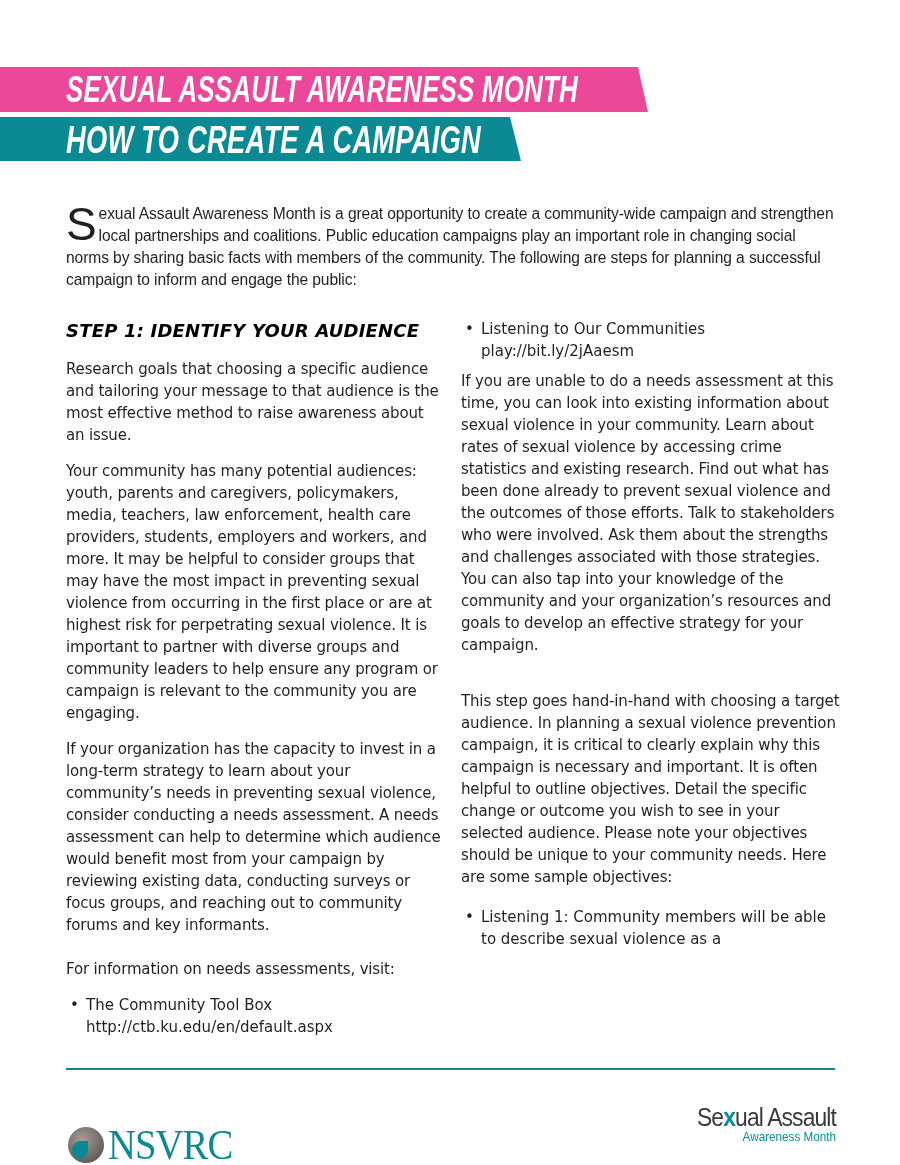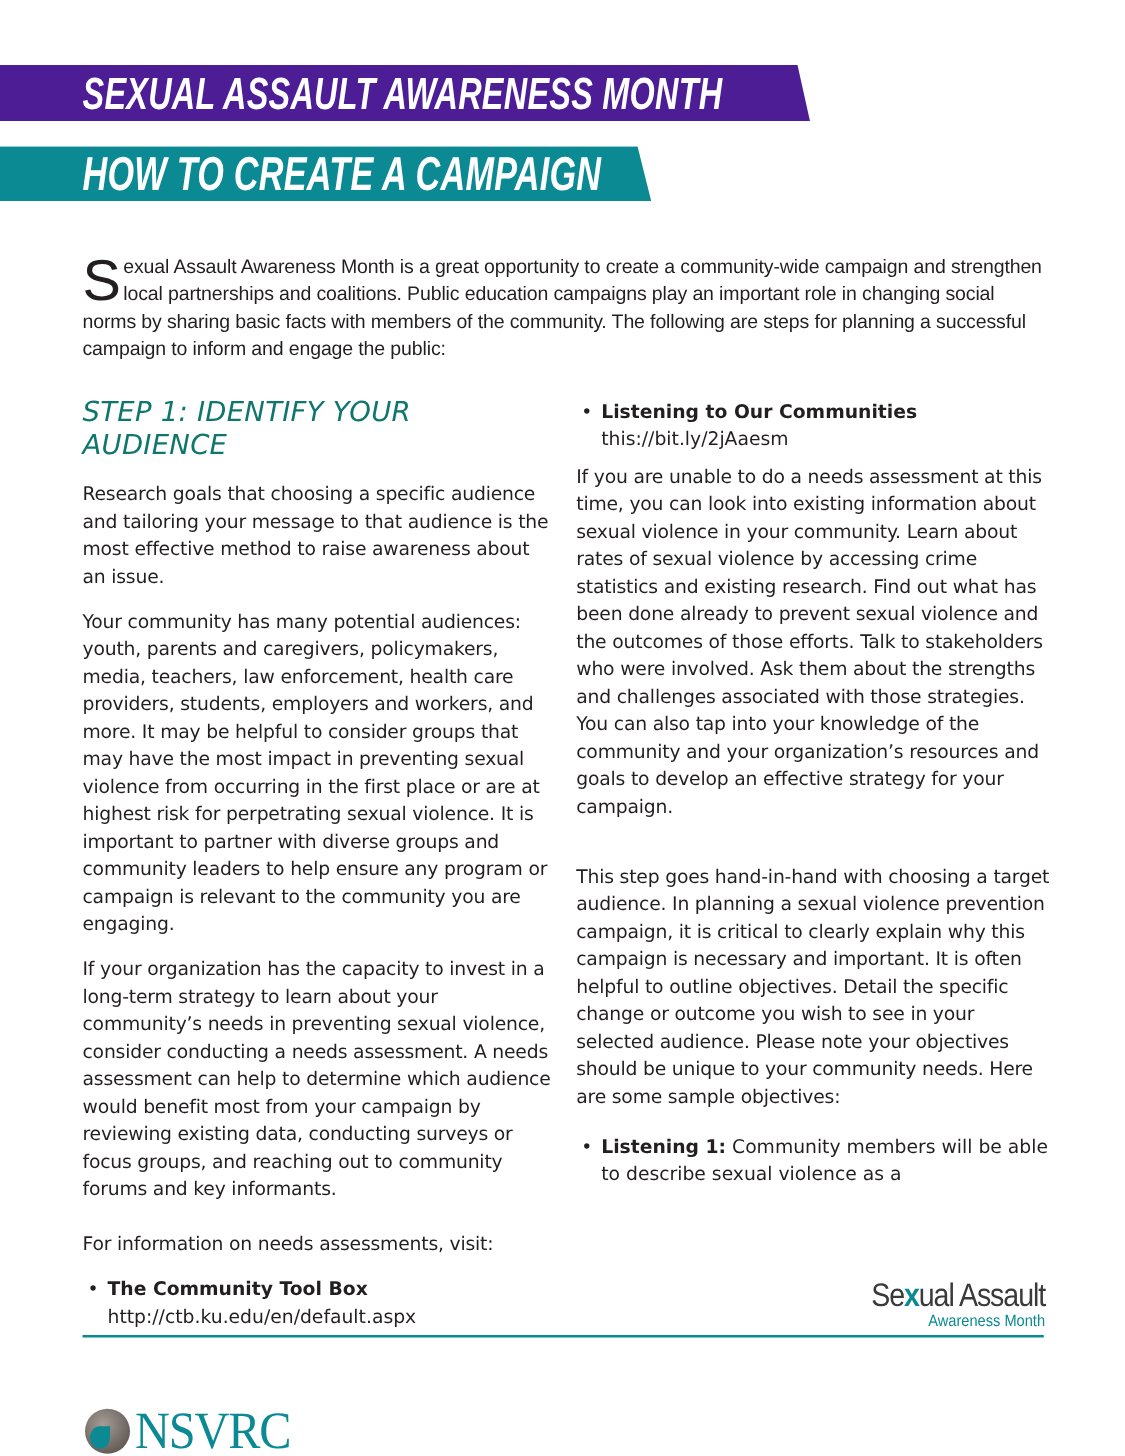--- a/index.html
+++ b/index.html
@@ -1,53 +1,53 @@
 <!DOCTYPE html>
 <html><head>
 <meta charset="utf-8">
 <style>
   * { margin: 0; padding: 0; box-sizing: border-box; }
   html, body { width: 900px; height: 1165px; background: #ffffff; overflow: hidden; }
   body { position: relative; font-family: "DejaVu Sans", sans-serif; color: #231f20; }
 
   .banner { position: absolute; left: 0; color: #fff; font-family: "Liberation Sans", sans-serif;
             font-weight: bold; font-style: italic; text-transform: uppercase; white-space: nowrap; }
-  .banner-purple { top: 52px; height: 45px; width: 648px; background: #4c1d95;
+  .banner-purple { top: 67px; height: 45px; width: 648px; background: #ec4899;
                    clip-path: polygon(0 0, 638px 0, 648px 100%, 0 100%); }
   .banner-teal { top: 117px; height: 44px; width: 521px; background: #0b8a93;
                  clip-path: polygon(0 0, 510px 0, 521px 100%, 0 100%); }
   .banner span { position: absolute; left: 66px; display: inline-block; transform-origin: left center;
                  transform: scaleX(0.72); letter-spacing: 0.3px; }
   .banner-purple span { top: 4px; font-size: 36px; line-height: 38px; }
   .banner-teal span { top: 3px; font-size: 38px; line-height: 40px; }
 
   .intro { position: absolute; left: 66px; top: 203px; width: 770px; font-size: 15.6px; line-height: 22px;
            color: #231f20; font-family: "Liberation Sans", sans-serif; letter-spacing: -0.1px; }
   .dropcap { float: left; font-size: 46px; line-height: 38px; margin-top: 2px; margin-right: 2px; color: #231f20;
              font-family: "Liberation Sans", sans-serif; }
 
   .col { position: absolute; width: 380px; font-size: 15px; line-height: 22px; }
   .col-left { left: 66px; top: 318px; }
   .col-right { left: 461px; top: 318px; }
-  .step-title { color: #0f766e; font-weight: normal; font-style: italic; font-size: 22px; line-height: 26px;
+  .step-title { color: #000000; font-weight: bold; font-style: italic; font-size: 18px; line-height: 26px;
                 letter-spacing: 0.2px; font-family: "DejaVu Sans", sans-serif; margin-bottom: 14px; }
   p.body { margin-bottom: 14px; font-size: 15px; letter-spacing: -0.15px; }
   .bullet { position: relative; padding-left: 20px; margin-bottom: 8px; }
   .bullet .dot { position: absolute; left: 4px; top: 0; }
-  .bullet .title { font-weight: bold; }
+  .bullet .title { font-weight: normal; }
   .bullet a { color: #231f20; text-decoration: none; display: block; }
 
   .footer-line { position: absolute; left: 66px; top: 1068px; width: 769px; height: 2px; background: #0b8a93; }
   .nsvrc { position: absolute; left: 68px; top: 1125px; display: flex; align-items: center; }
   .nsvrc-mark { width: 36px; height: 36px; border-radius: 50%; background: radial-gradient(circle at 40% 35%, #a59d96, #4e4541);
                 position: relative; overflow: hidden; }
   .nsvrc-mark::after { content: ""; position: absolute; left: 4px; top: 14px; width: 16px; height: 18px; background: #0b8a93; border-radius: 50% 0 50% 50%; }
   .nsvrc-text { font-family: "Liberation Serif", serif; font-size: 42px; line-height: 40px; color: #0b8a93; margin-left: 4px; letter-spacing: -1px; transform: scaleX(0.92); transform-origin: left center; }
 
-  .saam { position: absolute; right: 64px; top: 1023px; text-align: right; font-family: "Liberation Sans", sans-serif; }
+  .saam { position: absolute; right: 64px; top: 1104px; text-align: right; font-family: "Liberation Sans", sans-serif; }
   .saam-main { font-size: 26px; line-height: 26px; color: #3a3a3a; letter-spacing: -1px; display: inline-block; transform: scaleX(0.88); transform-origin: right center; }
   .saam-main .ribbon { color: #0b8a93; font-weight: bold; }
   .saam-sub { font-size: 13px; line-height: 14px; color: #0b8a93; display: block; transform: scaleX(0.9); transform-origin: right center; }
 </style>
 </head>
 <body>
 
 <div class="banner banner-purple">
   <span style="text-transform:uppercase">Sexual Assault Awareness Month</span>
 </div>
@@ -70,21 +70,21 @@
     <span class="dot">•</span>
     <span class="title">The Community Tool Box</span>
     <a>http://ctb.ku.edu/en/default.aspx</a>
   </div>
 </div>
 
 <div class="col col-right">
   <div class="bullet">
     <span class="dot">•</span>
     <span class="title">Listening to Our Communities</span>
-    <a>this://bit.ly/2jAaesm</a>
+    <a>play://bit.ly/2jAaesm</a>
   </div>
   <p class="body" style="margin-bottom:34px">If you are unable to do a needs assessment at this time, you can look into existing information about sexual violence in your community. Learn about rates of sexual violence by accessing crime statistics and existing research. Find out what has been done already to prevent sexual violence and the outcomes of those efforts. Talk to stakeholders who were involved. Ask them about the strengths and challenges associated with those strategies. You can also tap into your knowledge of the community and your organization’s resources and goals to develop an effective strategy for your campaign.</p>
   <p class="body" style="margin-bottom:18px">This step goes hand-in-hand with choosing a target audience. In planning a sexual violence prevention campaign, it is critical to clearly explain why this campaign is necessary and important. It is often helpful to outline objectives. Detail the specific change or outcome you wish to see in your selected audience. Please note your objectives should be unique to your community needs. Here are some sample objectives:</p>
   <div class="bullet">
     <span class="dot">•</span>
     <span class="title">Listening 1:</span><span> Community members will be able to describe sexual violence as a</span>
   </div>
 </div>
 
 <div class="footer-line"></div>

